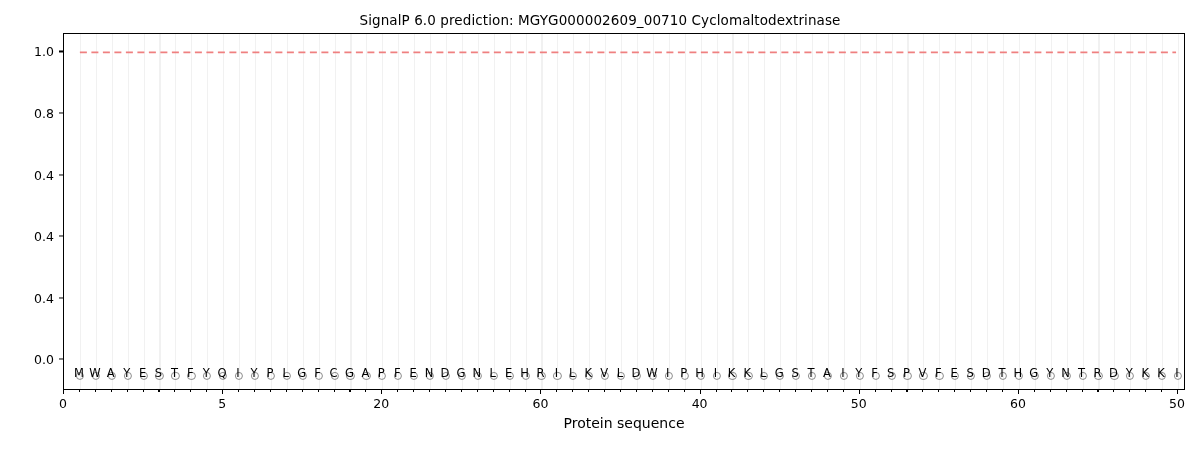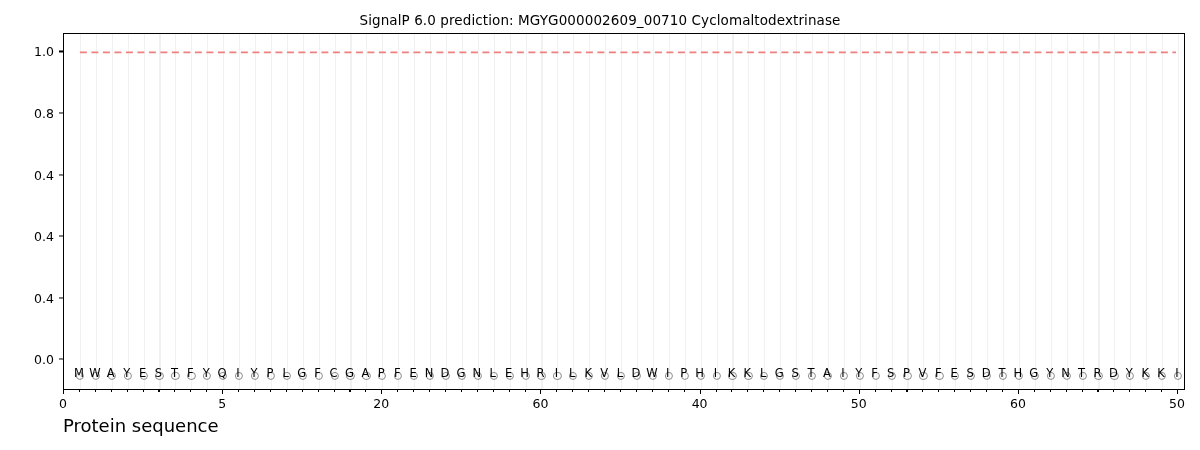--- a/index.html
+++ b/index.html
@@ -51,21 +51,21 @@
   }
   .xtick-minor{
     position:absolute;top:0;width:1.05px;height:2.2px;background:#000;
   }
   .xtick-label{
     position:absolute;top:6px;font-size:12.5px;color:#000;
     transform:translateX(-50%);white-space:nowrap;
   }
   #x-axis-label{
     position:absolute;left:63px;top:415px;width:1122px;
-    text-align:left;font-size:18px;color:#000;
+    text-align:center;font-size:14px;color:#000;
   }
 
   
   #residue-row{
     position:absolute;left:63px;top:366px;width:1122px;height:18px;
   }
   .residue-letter{
     position:absolute;top:0;font-size:11.5px;color:#000;
     transform:translateX(-50%);white-space:nowrap;
   }

